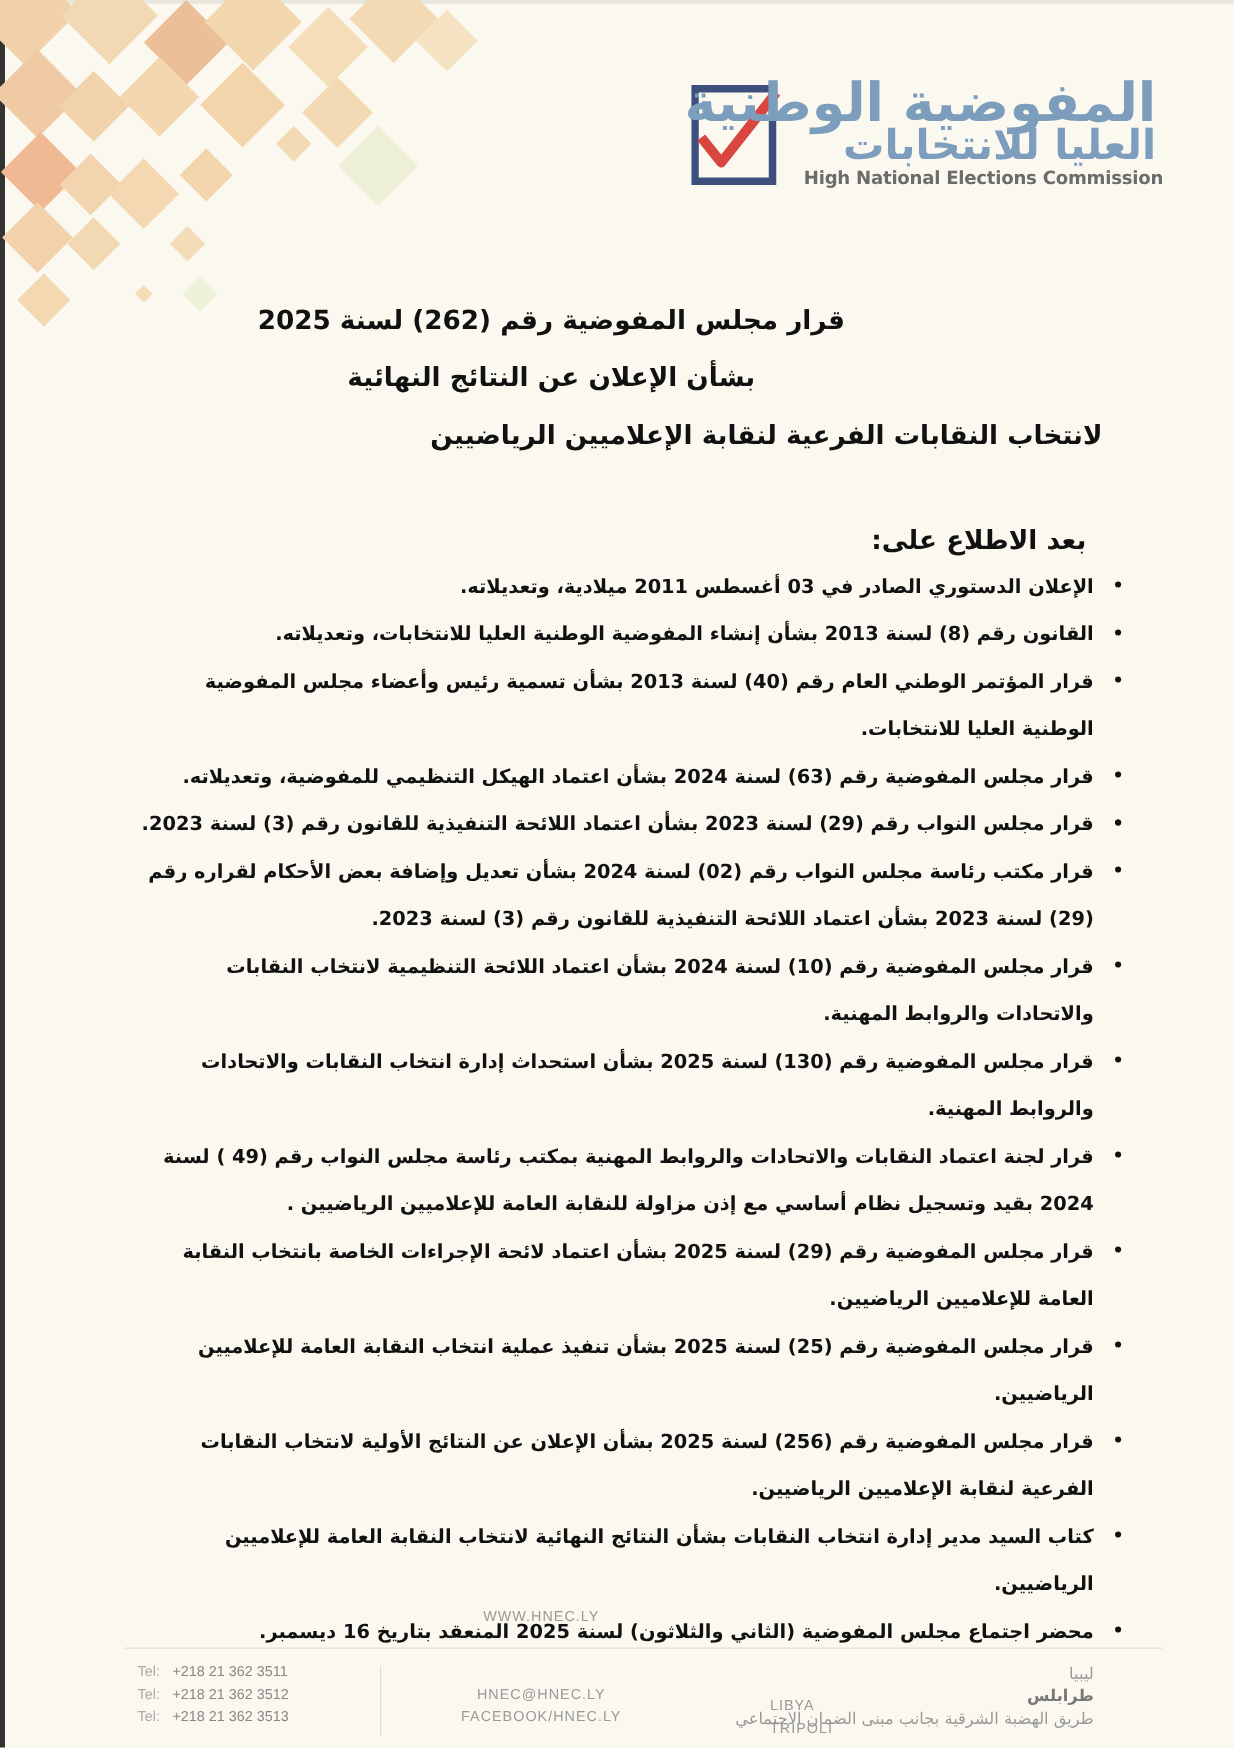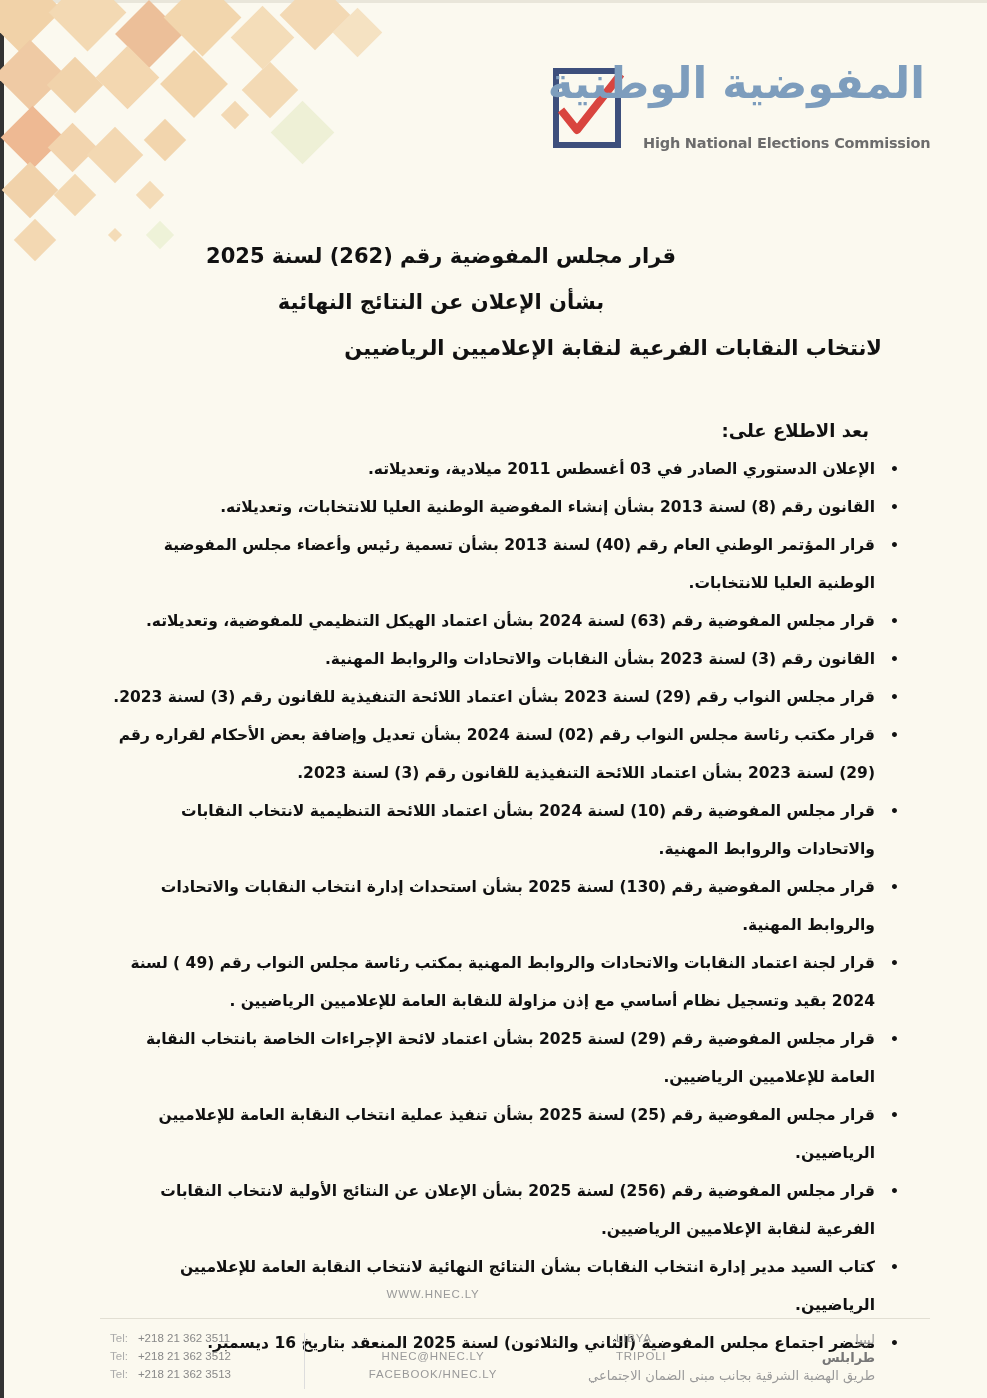--- a/index.html
+++ b/index.html
@@ -18,33 +18,33 @@
   .logo .box { position:absolute; left:0; top:2px; width:72px; height:80px; }
   .logo .ar1 { position:absolute; right:8px; top:-8px; font-size:43px; font-weight:bold; color:#7d9dbd; direction:rtl; white-space:nowrap; letter-spacing:-1px;}
   .logo .ar2 { position:absolute; right:8px; top:30px; font-size:33px; font-weight:bold; color:#7d9dbd; direction:rtl; white-space:nowrap; letter-spacing:-1px;}
   .logo .en { position:absolute; left:90px; top:69px; font-family:"DejaVu Sans", sans-serif; font-size:14.5px; font-weight:bold; color:#6c6c6c; white-space:nowrap; letter-spacing:-0.2px;}
 
   .title { position:absolute; left:0; width:882px; text-align:center; direction:rtl; font-weight:bold; font-size:21px; color:#111; }
   .t1 { top:244px; }
   .t2 { top:290px; }
   .t3 { top:336px;text-align:right; }
 
-  .intro { position:absolute; right:118px; top:420px; direction:rtl; font-weight:bold; font-size:18px; }
+  .intro { position:absolute; right:118px; top:420px; direction:rtl; font-weight:bold; font-size:21px; }
 
   .items { position:absolute; right:88px; top:450px; width:790px; direction:rtl; margin:0; padding:0; list-style:none; }
   .items li { position:relative; font-weight:bold; font-size:15.5px; line-height:38px; padding-right:24px; }
   .items li .bullet { position:absolute; right:0; top:0; font-size:14px; }
   .items li .txt { display:inline; }
 
   .footer-line { position:absolute; left:100px; top:1318px; width:830px; height:1px; background:#e2dfd3; }
   .vsep { position:absolute; left:304px; top:1333px; width:1px; height:56px; background:#ddd; }
   .tel { position:absolute; left:110px; font-size:11.5px; color:#888; white-space:nowrap; font-family:"Liberation Sans", sans-serif;text-align:right;}
   .tel .lbl { color:#aaa; margin-right:10px; }
   .web { position:absolute; left:338px; width:190px; text-align:center; font-size:11.5px; color:#999; letter-spacing:0.8px; font-family:"Liberation Sans", sans-serif;}
-  .loc-en { position:absolute; left:616px; font-size:11.5px; color:#999; letter-spacing:0.8px; font-family:"Liberation Sans", sans-serif;}
+  .loc-en { position:absolute; left:616px; font-size:11.5px; color:#999; letter-spacing:0.8px; font-family:"Liberation Sans", sans-serif;margin-top:27px;}
   .loc-ar { position:absolute; right:112px; font-size:13px; color:#999; direction:rtl; white-space:nowrap; }
 </style>
 </head>
 <body>
 
 <div class="page-border-top"></div>
 <div class="page-border"></div>
 
 <div class="deco">
   <div class="sq" style="left:-10px;top:-20px;width:60px;height:60px;background:#f1d2a8;"></div>
@@ -72,35 +72,36 @@
   <div class="sq" style="left:110px;top:230px;width:10px;height:10px;background:#f4dcb8;"></div>
   <div class="sq" style="left:150px;top:225px;width:20px;height:20px;background:#eef2d8;"></div>
 </div>
 
 <div class="logo">
   <svg class="box" viewBox="0 0 72 80">
     <rect x="3" y="3" width="62" height="74" fill="none" stroke="#3d4f7c" stroke-width="6"></rect>
     <polyline points="8,42 24,62 68,6" fill="none" stroke="#d9453f" stroke-width="8" stroke-linejoin="round"></polyline>
   </svg>
   <div class="ar1">المفوضية الوطنية</div>
+  <div class="ar2">العليا للانتخابات</div>
   <div class="en">High National Elections Commission</div>
 </div>
 
 <div class="title t1">قرار مجلس المفوضية رقم (262) لسنة 2025</div>
 <div class="title t2">بشأن الإعلان عن النتائج النهائية</div>
 <div class="title t3">لانتخاب النقابات الفرعية لنقابة الإعلاميين الرياضيين</div>
 
 <div class="intro">بعد الاطلاع على:</div>
 
 <ul class="items">
   <li><span class="bullet">•</span><span class="txt">الإعلان الدستوري الصادر في 03 أغسطس 2011 ميلادية، وتعديلاته.</span></li>
   <li><span class="bullet">•</span><span class="txt">القانون رقم (8) لسنة 2013 بشأن إنشاء المفوضية الوطنية العليا للانتخابات، وتعديلاته.</span></li>
   <li><span class="bullet">•</span><span class="txt">قرار المؤتمر الوطني العام رقم (40) لسنة 2013 بشأن تسمية رئيس وأعضاء مجلس المفوضية الوطنية العليا للانتخابات.</span></li>
   <li><span class="bullet">•</span><span class="txt">قرار مجلس المفوضية رقم (63) لسنة 2024 بشأن اعتماد الهيكل التنظيمي للمفوضية، وتعديلاته.</span></li>
-  <li><span class="bullet">•</span><span class="txt">القانون رقم (3) لسنة 2023 بشأن النقابات والاتحادات والروابط المهنية.</span></li>
+  <li><span class="bullet">•</span></li>
   <li><span class="bullet">•</span><span class="txt">قرار مجلس النواب رقم (29) لسنة 2023 بشأن اعتماد اللائحة التنفيذية للقانون رقم (3) لسنة 2023.</span></li>
   <li><span class="bullet">•</span><span class="txt">قرار مكتب رئاسة مجلس النواب رقم (02) لسنة 2024 بشأن تعديل وإضافة بعض الأحكام لقراره رقم (29) لسنة 2023 بشأن اعتماد اللائحة التنفيذية للقانون رقم (3) لسنة 2023.</span></li>
   <li><span class="bullet">•</span><span class="txt">قرار مجلس المفوضية رقم (10) لسنة 2024 بشأن اعتماد اللائحة التنظيمية لانتخاب النقابات والاتحادات والروابط المهنية.</span></li>
   <li><span class="bullet">•</span><span class="txt">قرار مجلس المفوضية رقم (130) لسنة 2025 بشأن استحداث إدارة انتخاب النقابات والاتحادات والروابط المهنية.</span></li>
   <li><span class="bullet">•</span><span class="txt">قرار لجنة اعتماد النقابات والاتحادات والروابط المهنية بمكتب رئاسة مجلس النواب رقم (49 ) لسنة 2024 بقيد وتسجيل نظام أساسي مع إذن مزاولة للنقابة العامة للإعلاميين الرياضيين .</span></li>
   <li><span class="bullet">•</span><span class="txt">قرار مجلس المفوضية رقم (29) لسنة 2025 بشأن اعتماد لائحة الإجراءات الخاصة بانتخاب النقابة العامة للإعلاميين الرياضيين.</span></li>
   <li><span class="bullet">•</span><span class="txt">قرار مجلس المفوضية رقم (25) لسنة 2025 بشأن تنفيذ عملية انتخاب النقابة العامة للإعلاميين الرياضيين.</span></li>
   <li><span class="bullet">•</span><span class="txt">قرار مجلس المفوضية رقم (256) لسنة 2025 بشأن الإعلان عن النتائج الأولية لانتخاب النقابات الفرعية لنقابة الإعلاميين الرياضيين.</span></li>
   <li><span class="bullet">•</span><span class="txt">كتاب السيد مدير إدارة انتخاب النقابات بشأن النتائج النهائية لانتخاب النقابة العامة للإعلاميين الرياضيين.</span></li>
   <li><span class="bullet">•</span><span class="txt">محضر اجتماع مجلس المفوضية (الثاني والثلاثون) لسنة 2025 المنعقد بتاريخ 16 ديسمبر.</span></li>

